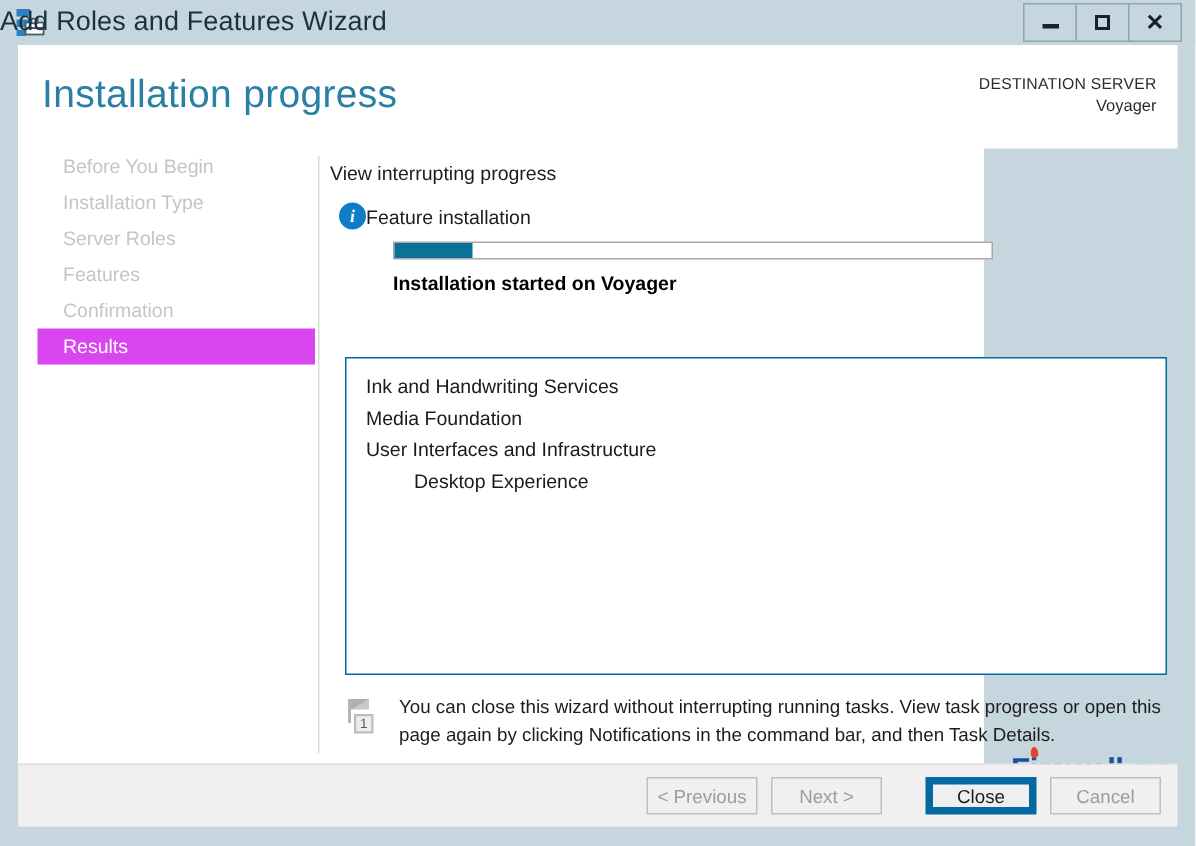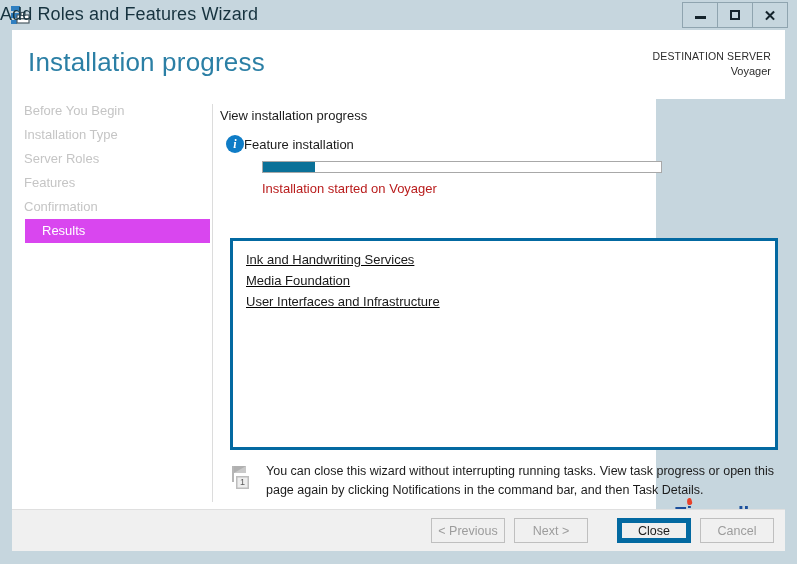--- a/index.html
+++ b/index.html
@@ -119,21 +119,21 @@
     position: absolute;
     left: 0; top: 69px;
     width: 188px;
     height: 410px;
     background: #ffffff;
   }
   .nav-item {
     position: relative;
     height: 24px;
     line-height: 24px;
-    padding-left: 12px;
+    padding-left: 30px;
     font-size: 13px;
     color: #c5c5c5;
     cursor: default;
     box-sizing: border-box;
   }
   .nav-item.active {
     background: #d946ef;
     color: #ffffff;
     width: 185px;
     margin-left: 13px;
@@ -196,33 +196,33 @@
     box-sizing: border-box;
   }
   .progress-fill {
     height: 100%;
     background: #0b7198;
   }
   .progress-caption {
     position: absolute;
     left: 42px; top: 82px;
     font-size: 13px;
-    color: #b91c1c;
+    color: #000000;
+    font-weight: bold;
   }
 
   .list-panel {
     position: absolute;
     left: 10px; top: 139px;
     width: 548px;
     height: 212px;
-    border: 3px solid #0369a1;
+    border: 1px solid #0369a1;
     background: #ffffff;
     box-sizing: border-box;
     overflow: hidden;
-    text-decoration: underline;
   }
   .list-item {
     font-size: 13px;
     color: #1a1a1a;
     padding: 0 0 0 13px;
     height: 21px;
     line-height: 21px;
   }
   .list-item:first-child { margin-top: 8px; }
   .list-item.indent { padding-left: 45px; }
@@ -358,36 +358,37 @@
       <div class="nav-item">Server Roles</div>
       <div class="nav-item">Features</div>
       <div class="nav-item">Confirmation</div>
       <div class="nav-item active">Results</div>
     </div>
 
     <div class="v-divider"></div>
 
     <div class="content">
 
-      <div class="content-heading">View installation progress</div>
+      <div class="content-heading">View interrupting progress</div>
 
       <div class="status-row">
         <div class="info-icon">i</div>
         <div class="status-label">Feature installation</div>
       </div>
 
       <div class="progress-wrap">
         <div class="progress-fill" id="progress-fill" style="width: 13%;"></div>
       </div>
       <div class="progress-caption">Installation started on Voyager</div>
 
       <div class="list-panel">
         <div class="list-item">Ink and Handwriting Services</div>
         <div class="list-item">Media Foundation</div>
         <div class="list-item">User Interfaces and Infrastructure</div>
+        <div class="list-item indent">Desktop Experience</div>
       </div>
 
       <div class="notice">
         <div class="flag-icon">
           <svg width="22" height="28" viewBox="0 0 22 28">
             <path d="M3 2 L3 18" stroke="#b6b6b6" stroke-width="2" fill="none"></path>
             <path d="M4 2 L16 2 L16 9 L4 9 Z" fill="#c9c9c9"></path>
             <path d="M4 2 L16 2 L4 9 Z" fill="#b0b0b0"></path>
             <rect x="6" y="12" width="13" height="13" fill="#bdbdbd"></rect>
             <rect x="7.5" y="13.5" width="10" height="10" fill="#eeeeee"></rect>

